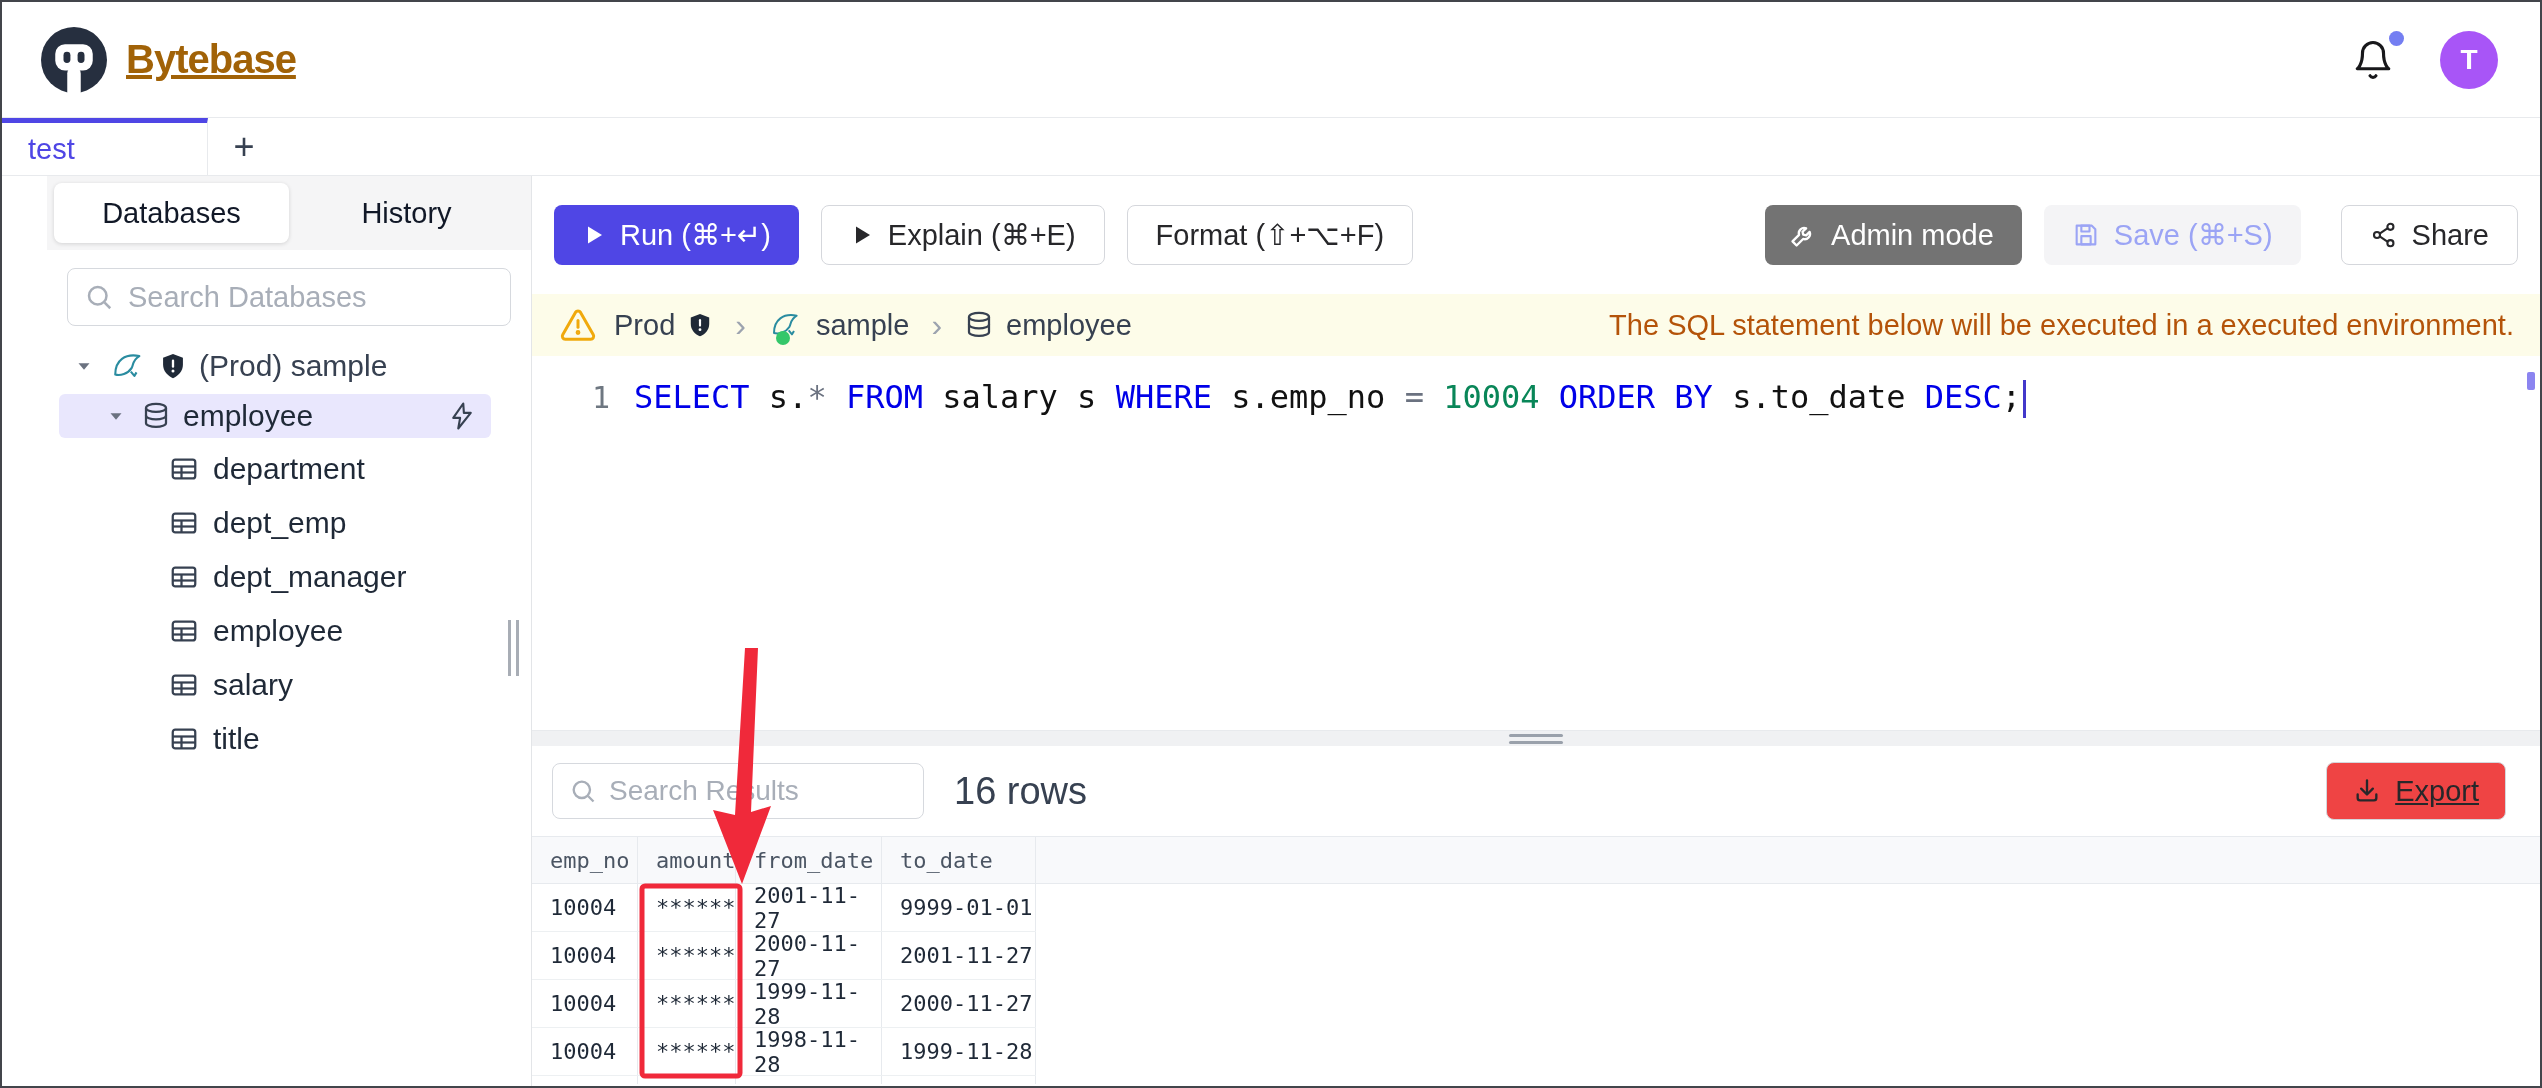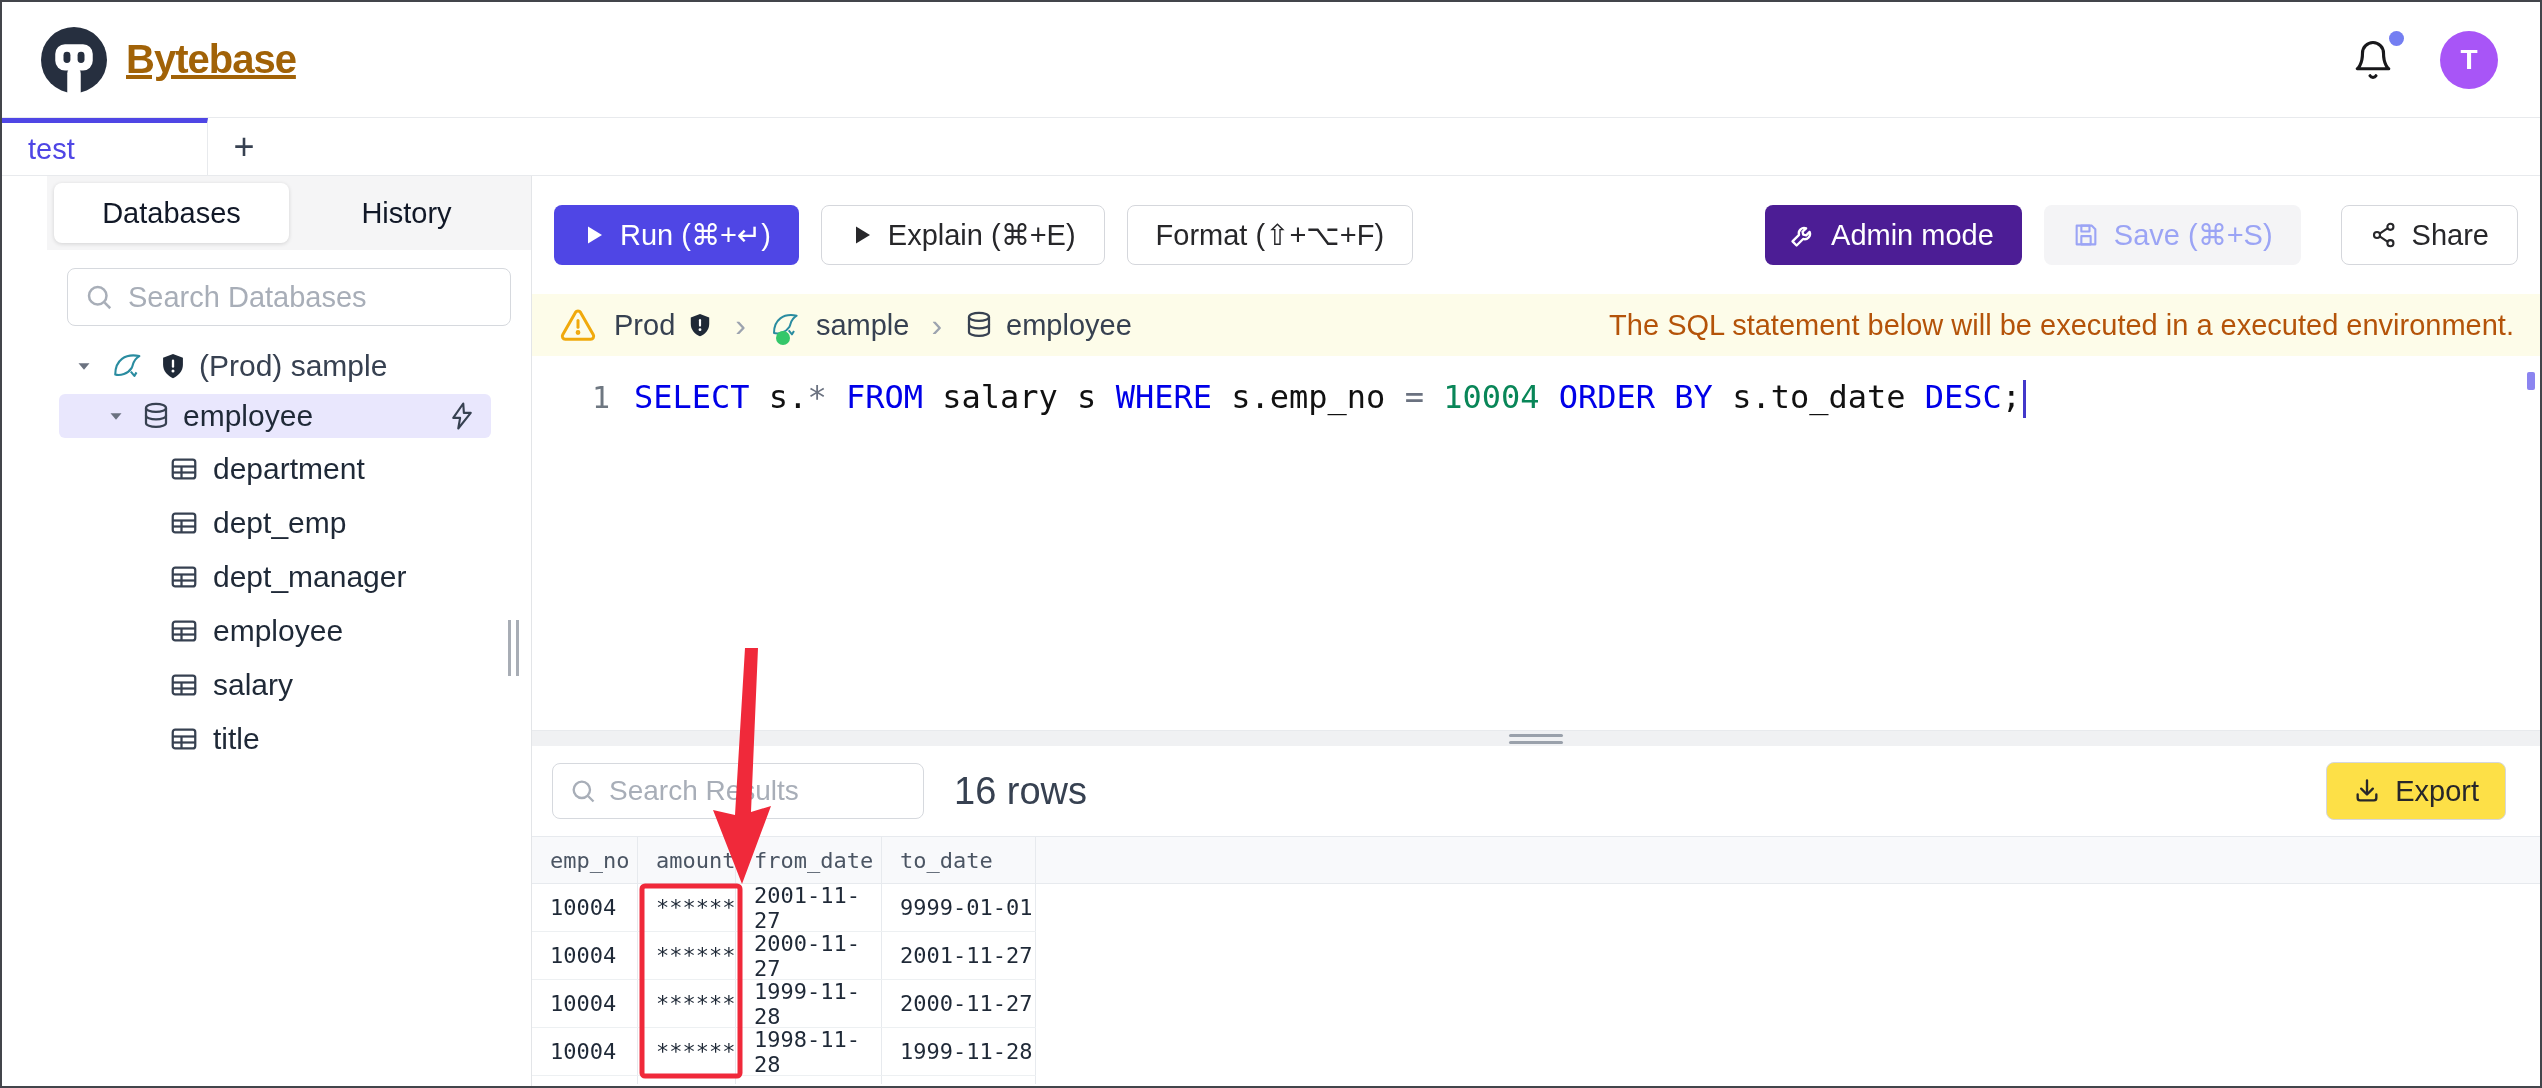--- a/index.html
+++ b/index.html
@@ -63,21 +63,21 @@
   .resize-handle div { width:3px; height:56px; background:#a8adb5; }
 
   
   .content { flex:1; min-width:0; display:flex; flex-direction:column; }
 
   .toolbar { height:118px; flex:none; display:flex; align-items:center; padding:0 22px; gap:22px; }
   .btn { height:60px; border-radius:8px; display:flex; align-items:center; gap:14px;
     padding:0 28px; font-size:29px; white-space:nowrap; }
   .btn.primary { background:#4f46e5; color:#fff; }
   .btn.outline { background:#fff; border:1px solid #d5d7dc; color:#27272a; }
-  .btn.admin { background:#4c1d95; color:#fff; margin-left:auto;padding-left:24px; }
+  .btn.admin { background:#737373; color:#fff; margin-left:auto;padding-left:24px; }
   .btn.save { background:#f4f4f6; color:#9ba4f5; }
   .btn.share { background:#fff; border:1px solid #d5d7dc; color:#27272a; margin-left:18px; }
 
   .notice { height:62px; flex:none; background:#fdfce9; display:flex; align-items:center;
     padding:0 26px; gap:16px; font-size:29px; color:#374151; }
   .crumb-sep { color:#9ca3af; font-size:32px; padding:0 6px; }
   .crumb-item { display:flex; align-items:center; gap:12px; }
   .dolphin-wrap { position:relative; }
   .status-dot { position:absolute; left:8px; bottom:-4px; width:14px; height:14px;
     border-radius:50%; background:#34c76a; }
@@ -103,21 +103,21 @@
   .results { height:340px; flex:none; display:flex; flex-direction:column; }
   .res-controls { height:90px; flex:none; display:flex; align-items:center; padding:0 20px; }
   .res-search { width:372px; height:56px; border:1px solid #d6d9de; border-radius:8px;
     display:flex; align-items:center; gap:12px; padding:0 16px; }
   .res-search input { border:none; outline:none; flex:1; font-size:28px;
     font-family:inherit; color:#374151; background:transparent; }
   .res-search input::placeholder { color:#a8aeb8; }
   .row-count { font-size:38px; color:#374151; margin-left:30px; }
   .export-btn { margin-left:auto; margin-right:14px; height:58px; border:1px solid #d5d7dc;
     border-radius:8px; display:flex; align-items:center; gap:14px; padding:0 26px;
-    font-size:29px; color:#27272a; background:#fde047; }
+    font-size:29px; color:#27272a; background:#ef4444;text-decoration:underline; }
 
   .grid { font-family:"DejaVu Sans Mono",monospace; }
   .thead { height:48px; background:#f8f9fb; border-top:1px solid #e7eaee; border-bottom:1px solid #e7eaee;
     display:flex; font-size:22px; color:#4b5563; }
   .th, .td { flex:none; display:flex; align-items:center; padding-left:18px;
     border-right:1px solid #e7eaee; }
   .c0 { width:106px; } .c1 { width:98px; } .c2 { width:146px; } .c3 { width:154px; }
   .th.filler { flex:1; border-right:none; }
   .tr { height:48px; display:flex; font-size:22px; color:#1f2937; width:504px;
     border-bottom:1px solid #edf0f2; }

